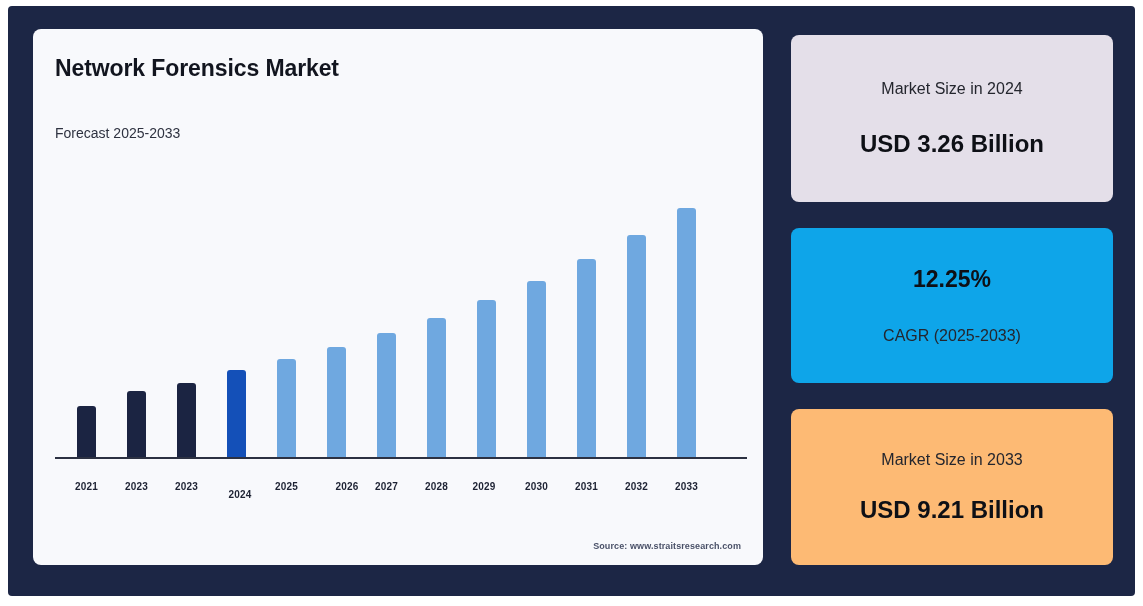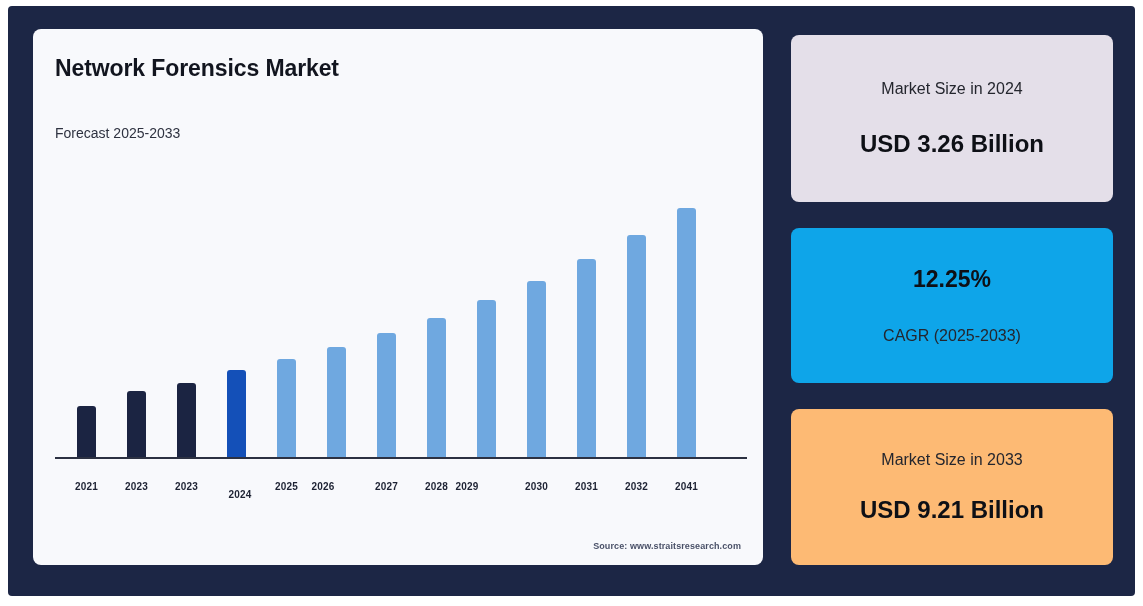--- a/index.html
+++ b/index.html
@@ -204,28 +204,28 @@
         </div>
     </div>
 
     <div id="axis-line"></div>
     <div id="tick-labels">
         <div class="tick-label" style="left: 6.5px;">2021</div>
         <div class="tick-label" style="left: 56.5px;">2023</div>
         <div class="tick-label" style="left: 106.5px;">2023</div>
         <div class="tick-label" style="left: 160px; margin-top: 8px;">2024</div>
         <div class="tick-label" style="left: 206.5px;">2025</div>
-        <div class="tick-label" style="left: 243px;">2026</div>
+        <div class="tick-label" style="left: 267px;">2026</div>
         <div class="tick-label" style="left: 306.5px;">2027</div>
         <div class="tick-label" style="left: 356.5px;">2028</div>
-        <div class="tick-label" style="left: 387px;">2029</div>
+        <div class="tick-label" style="left: 404px;">2029</div>
         <div class="tick-label" style="left: 456.5px;">2030</div>
         <div class="tick-label" style="left: 506.5px;">2031</div>
         <div class="tick-label" style="left: 556.5px;">2032</div>
-        <div class="tick-label" style="left: 606.5px;">2041</div>
+        <div class="tick-label" style="left: 606.5px;">2033</div>
       </div>
 
 
     <div id="source">Source: www.straitsresearch.com</div>
   </div>
 
   <div class="stat-card" id="card-0">
     <div class="card-label">Market Size in 2024</div>
     <div class="card-value">USD 3.26 Billion</div>
   </div>

